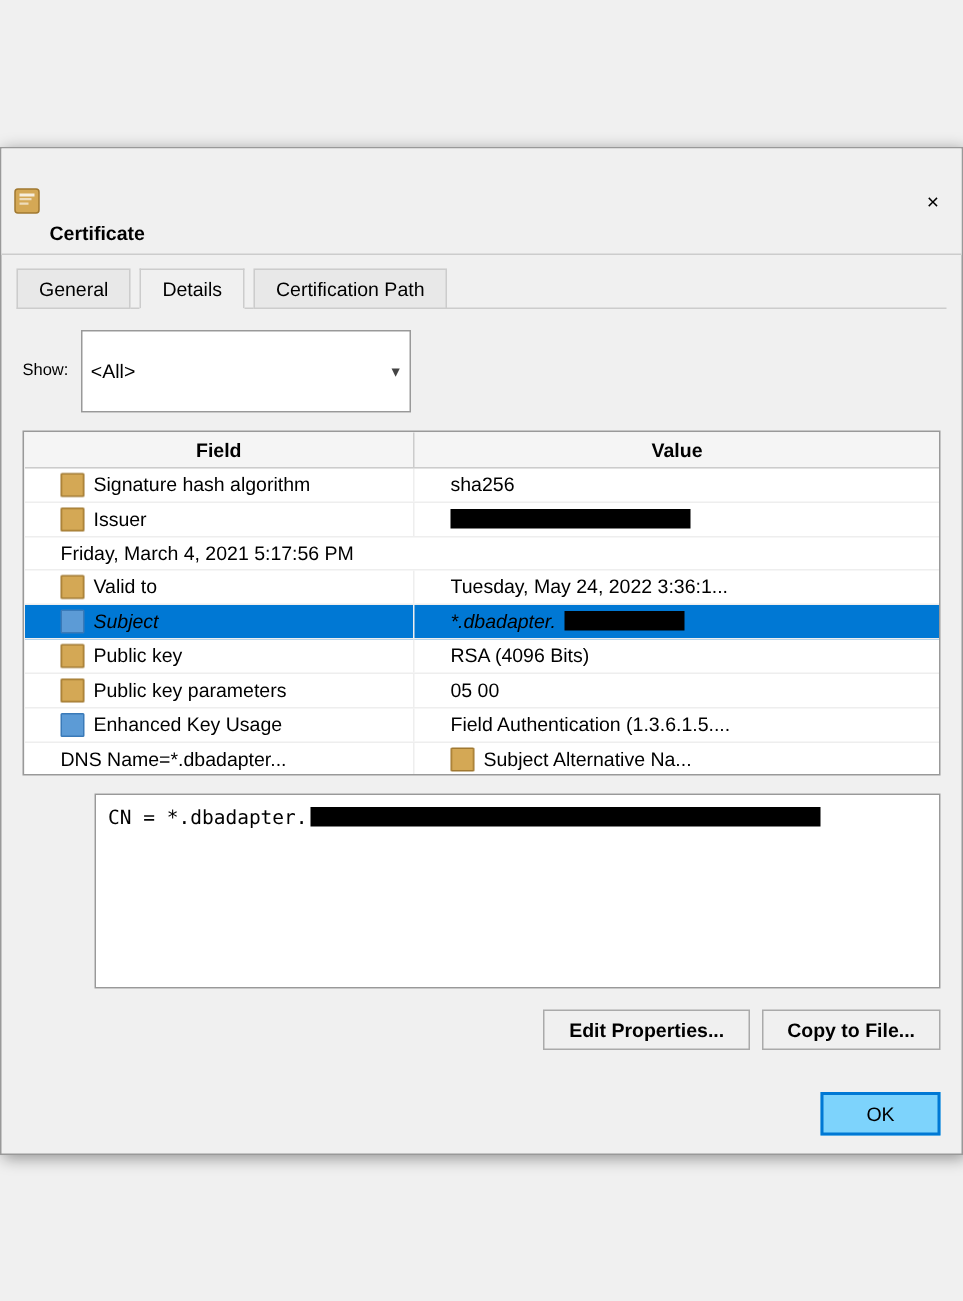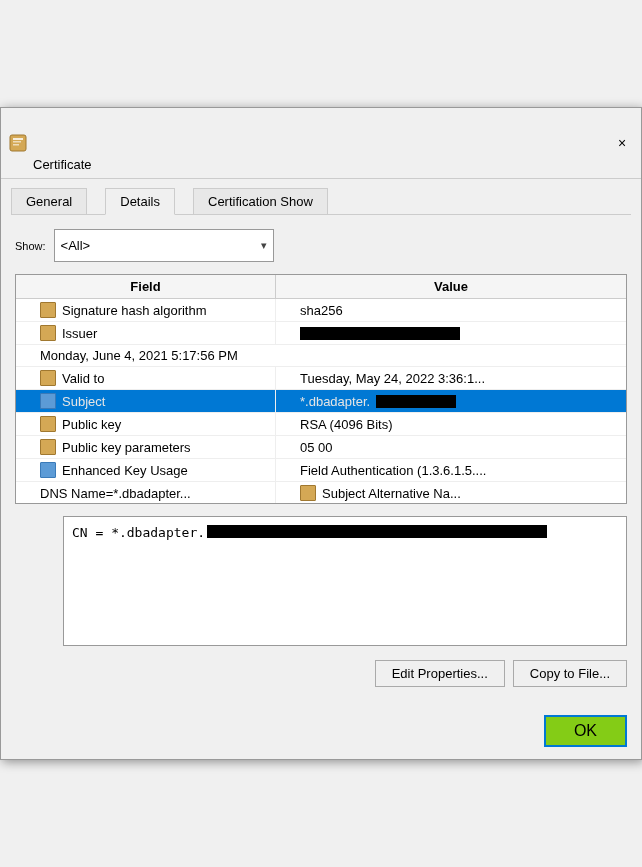--- a/index.html
+++ b/index.html
@@ -31,39 +31,39 @@
       display: flex;
       align-items: center;
       gap: 6px;
     }
     .title-icon {
       width: 18px;
       height: 18px;
     }
     .title-text {
       font-size: 13px;
-      font-weight: normal;
+      font-weight: bold;
       margin-top: 43px;
     }
     .close-btn {
       width: 22px;
       height: 22px;
       background: none;
       border: none;
       cursor: pointer;
       font-size: 14px;
       display: flex;
       align-items: center;
       justify-content: center;
       border-radius: 2px;
     }
     .tabs {
       display: flex;
       padding: 8px 10px 0 10px;
-      gap: 16px;
+      gap: 4px;
     }
     .tab {
       padding: 5px 14px;
       border: 1px solid #ccc;
       background: #e8e8e8;
       cursor: pointer;
       font-size: 13px;
       border-bottom: 1px solid #ccc;
       margin-right: 2px;
       position: relative;
@@ -85,21 +85,21 @@
       display: flex;
       align-items: center;
       gap: 8px;
       margin-bottom: 12px;
     }
     .show-label {
       font-size: 11px;
     }
     .show-dropdown {
       width: 220px;
-      padding: 8px 6px;
+      padding: 19px 6px;
       border: 1px solid #999;
       background: white;
       font-size: 13px;
       display: flex;
       align-items: center;
       justify-content: space-between;
       cursor: pointer;
     }
     .dropdown-arrow {
       font-size: 11px;
@@ -128,21 +128,21 @@
       font-size: 13px;
       border-right: 1px solid #ccc;
     }
     .th:last-child { border-right: none; }
     .table-row {
       display: grid;
       grid-template-columns: 260px 1fr;
       border-bottom: 1px solid #eee;
       cursor: pointer;
     }
-    .table-row.selected { background: #0078d4; color: #e5e5e5; }
+    .table-row.selected { background: #0078d4; color: #000000; font-style: italic; }
     .td {
       padding: 3px 24px;
       font-size: 13px;
       display: flex;
       align-items: center;
       gap: 6px;
       border-right: 1px solid #eee;
       overflow: hidden;
       white-space: nowrap;
     }
@@ -204,31 +204,32 @@
       gap: 8px;
       margin-bottom: 14px;
     }
     .btn {
       padding: 5px 16px;
       border: 1px solid #aaa;
       background: #f0f0f0;
       font-size: 13px;
       cursor: pointer;
       min-width: 100px;
+      font-weight: bold;
     }
     .ok-row {
       display: flex;
       justify-content: flex-end;
       padding: 0 14px 12px 14px;
     }
     .ok-btn {
       padding: 5px 28px;
       border: 2px solid #0078d4;
-      background: #84cc16;
-      font-size: 16px;
+      background: #7dd3fc;
+      font-size: 13px;
       cursor: pointer;
       min-width: 80px;
     }
   </style>
 </head>
 <body>
 
 <div class="dialog">
 
   <div class="title-bar">
@@ -240,21 +241,21 @@
         <rect x="4" y="10" width="6" height="1.5" fill="white" opacity="0.6"></rect>
       </svg>
       <span class="title-text">Certificate</span>
     </div>
     <button class="close-btn">×</button>
   </div>
 
   <div class="tabs">
     <div class="tab">General</div>
     <div class="tab active">Details</div>
-    <div class="tab">Certification Show</div>
+    <div class="tab">Certification Path</div>
   </div>
   <div class="tab-border"></div>
 
   <div class="content">
 
     <div class="show-row">
       <span class="show-label">Show:</span>
       <div class="show-dropdown">
         <span>&lt;All&gt;</span>
         <span class="dropdown-arrow">▾</span>
@@ -282,21 +283,21 @@
           <span class="cert-icon"></span>
           <span>Issuer</span>
         </div>
         <div class="td">
           <span class="redacted"></span>
         </div>
       </div>
 
       <div class="table-row">
         <div class="td">
-          <span class="value-text">Monday, June 4, 2021 5:17:56 PM</span>
+          <span class="value-text">Friday, March 4, 2021 5:17:56 PM</span>
         </div>
       </div>
 
       <div class="table-row">
         <div class="td">
           <span class="cert-icon"></span>
           <span>Valid to</span>
         </div>
         <div class="td">
           <span class="value-text">Tuesday, May 24, 2022 3:36:1...</span>

